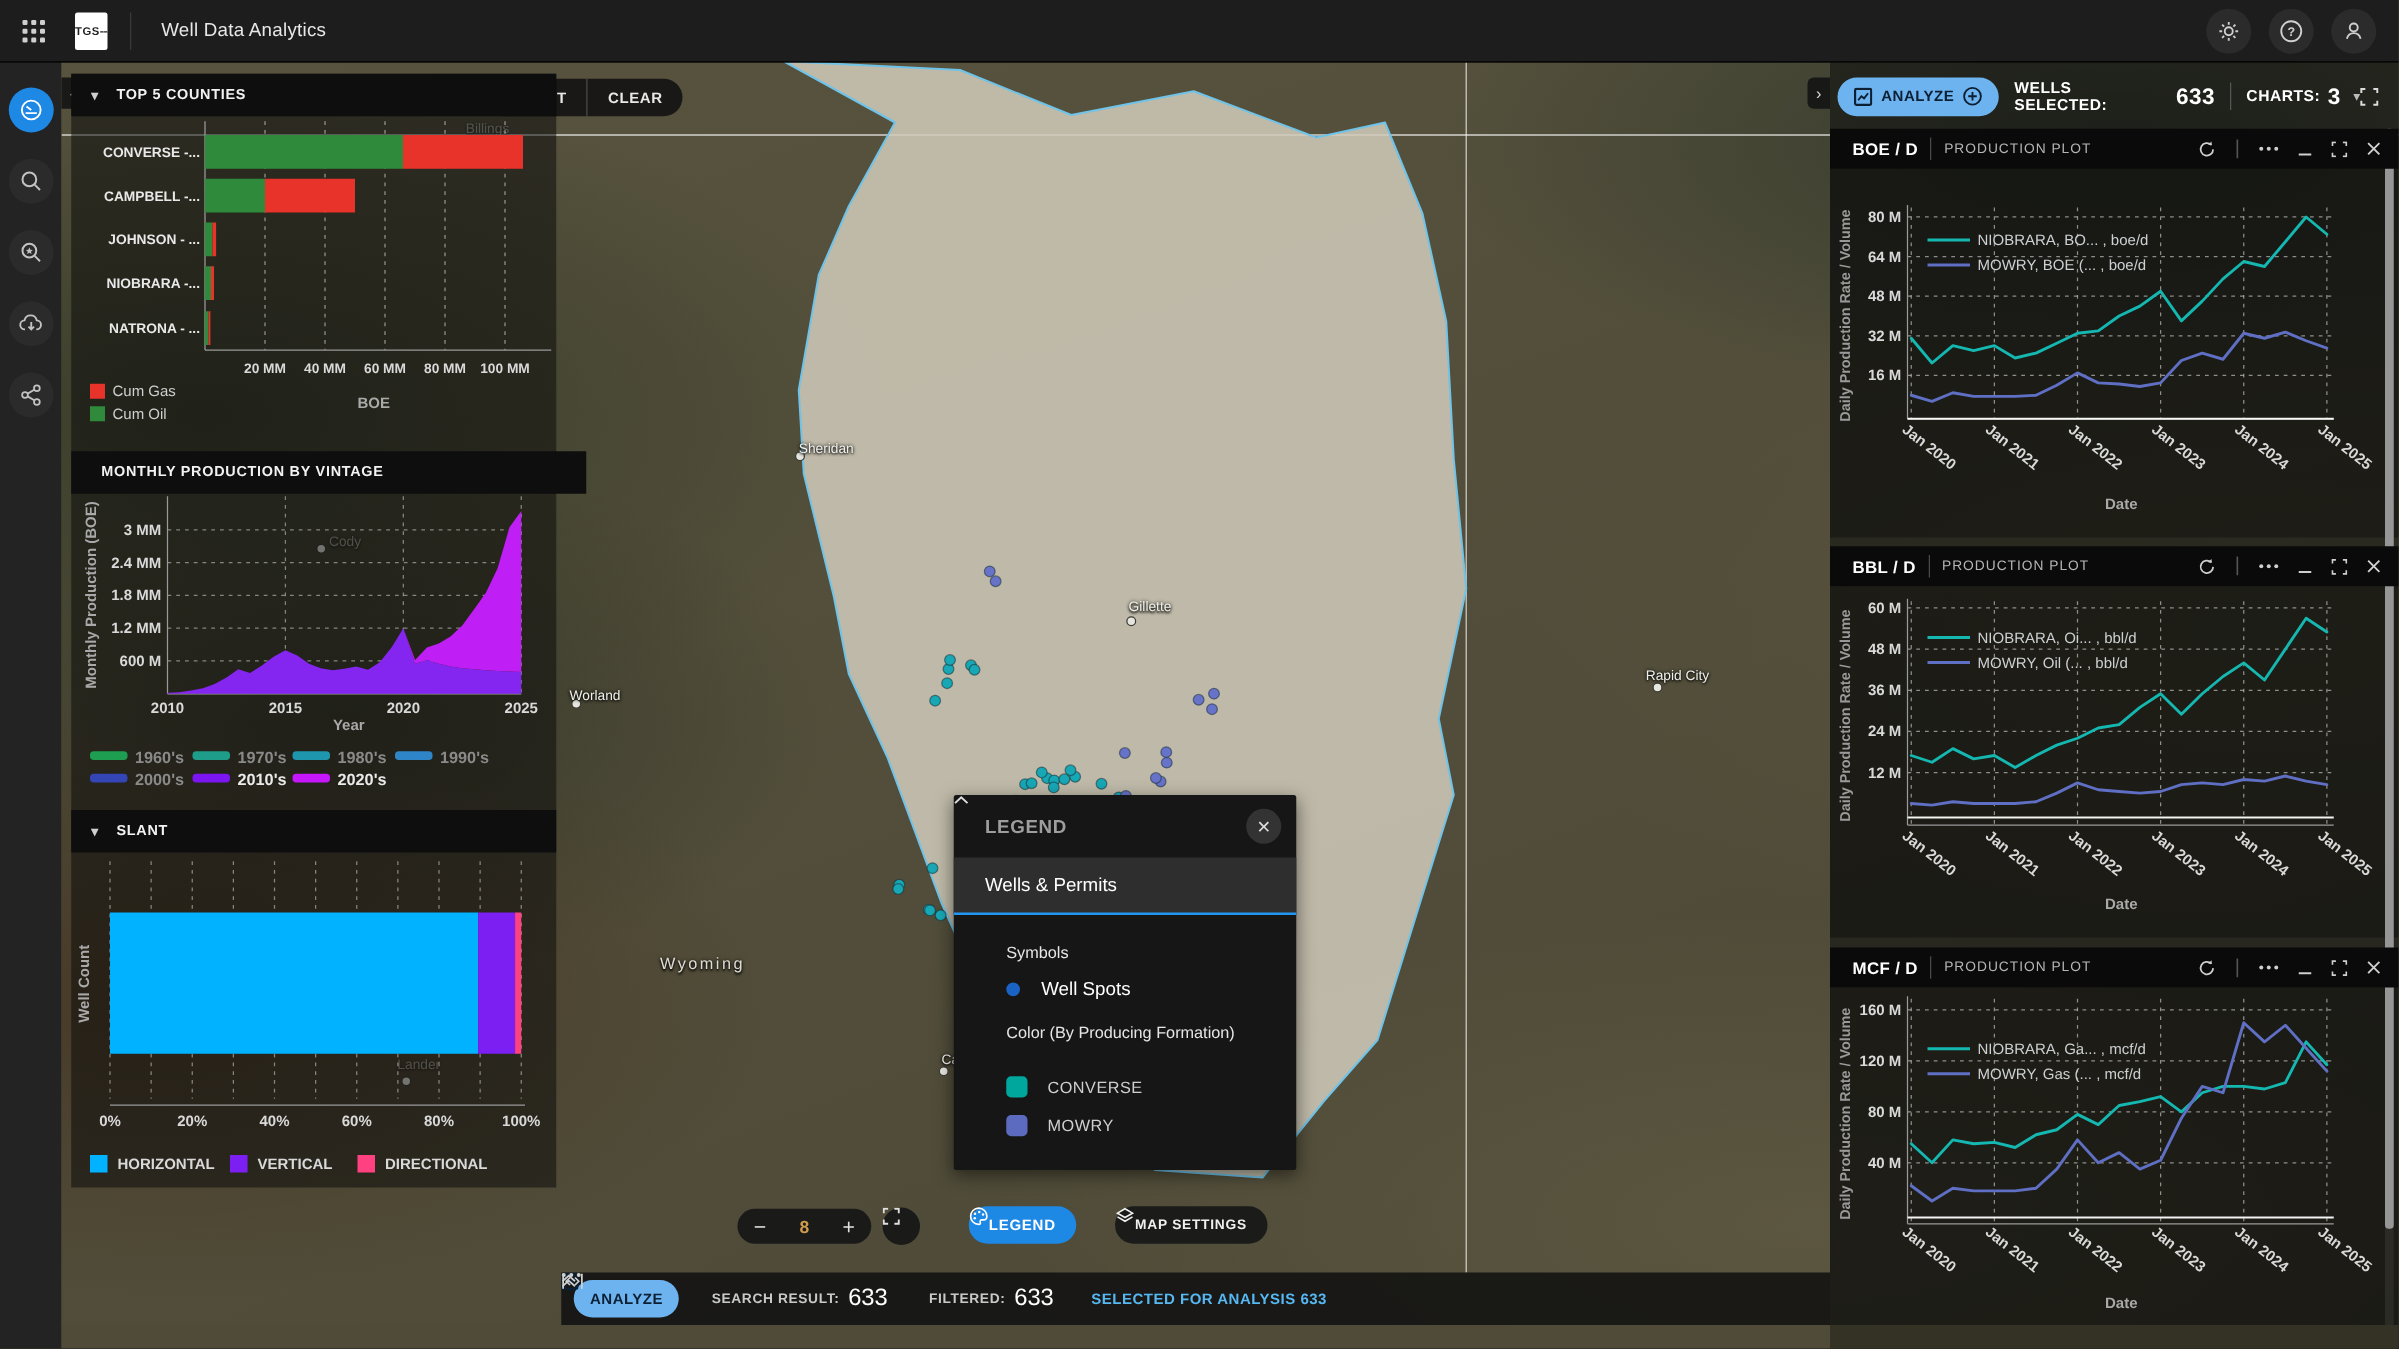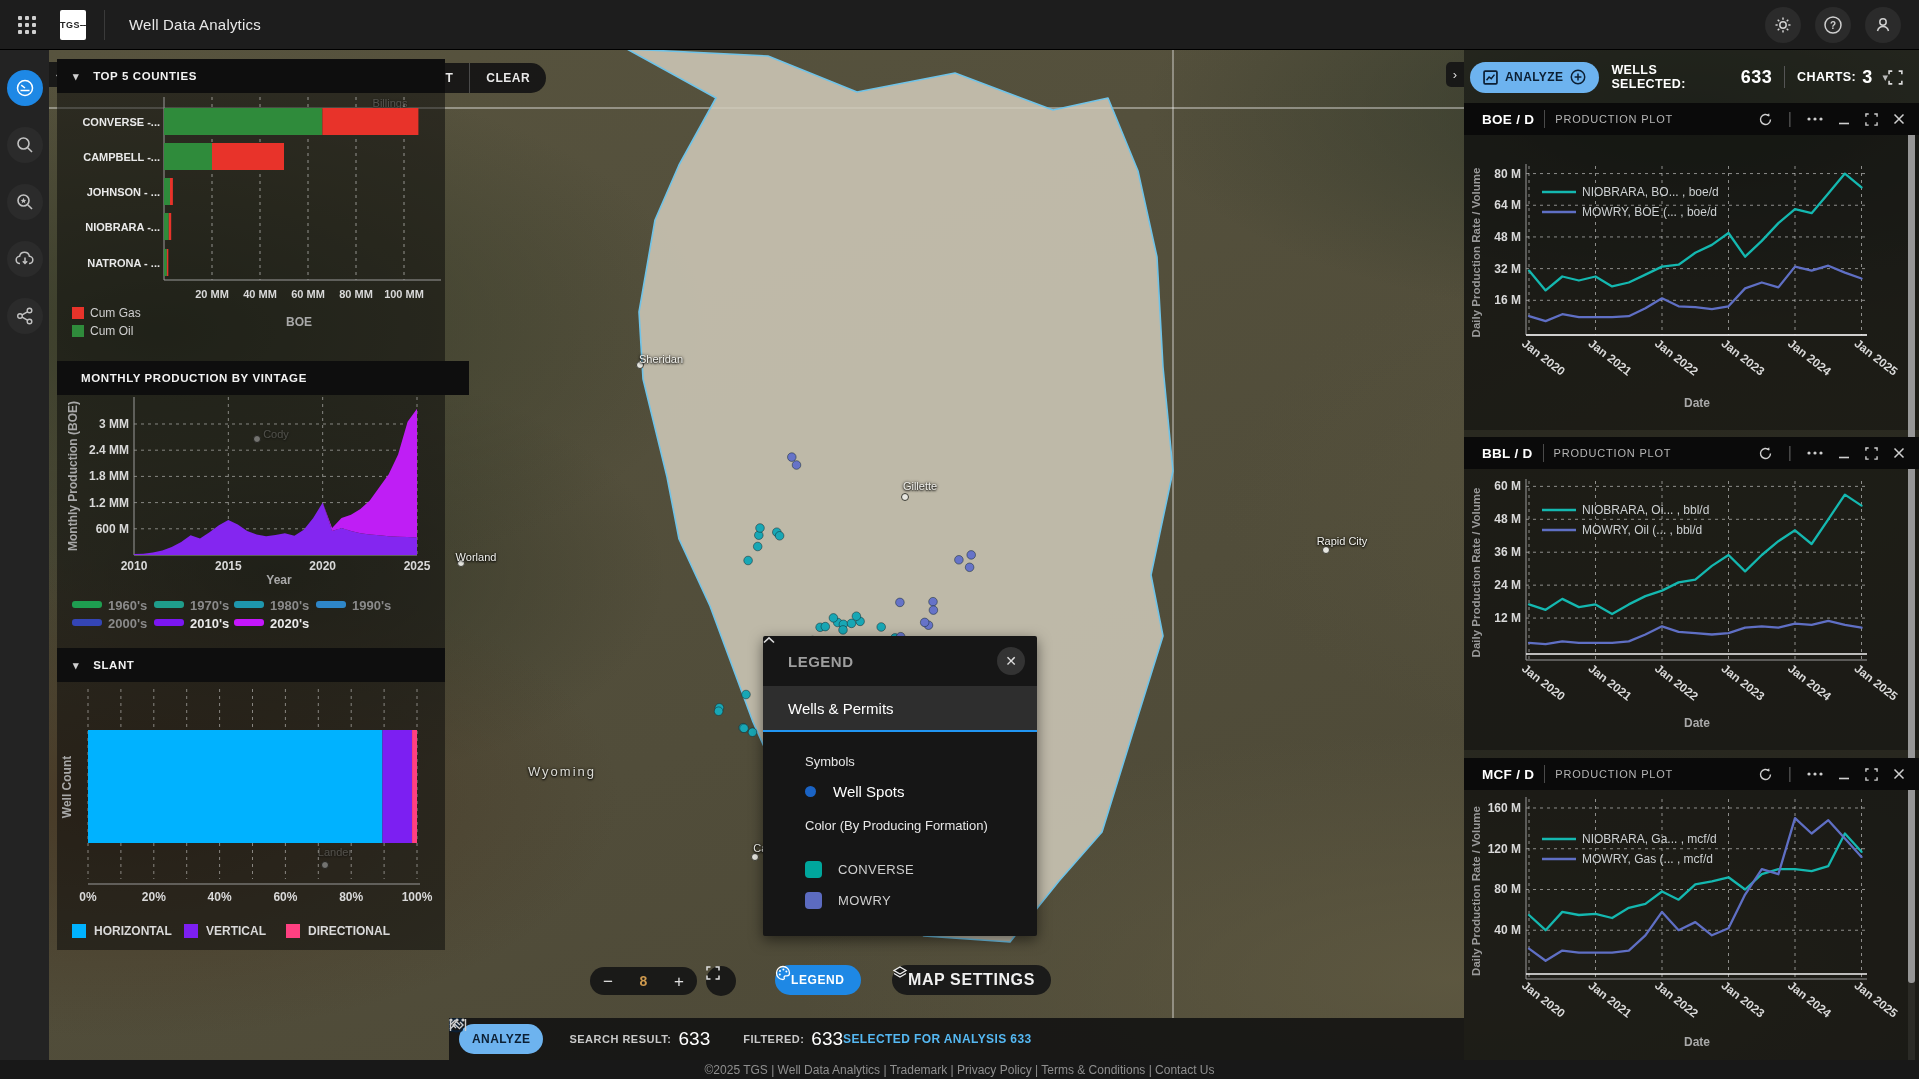--- a/index.html
+++ b/index.html
@@ -39,21 +39,21 @@
   .selclear .seg{display:flex;align-items:center;gap:7px;padding:0 16px;cursor:pointer;height:100%;}
   .selclear .vd{width:1px;height:30px;background:#4a4a4a;}
   .mapcollapse{position:absolute;width:18px;height:25px;background:rgba(22,22,22,.95);color:#dcdcdc;display:flex;align-items:center;justify-content:center;font-size:13px;cursor:pointer;z-index:6;}
   .mc-left{left:0;top:13px;border-radius:0 5px 5px 0;}
   .mc-right{right:455px;top:13px;border-radius:5px 0 0 5px;}
   .zoompill{position:absolute;left:541px;top:918px;width:107px;height:28px;background:rgba(22,22,22,.92);border-radius:15px;display:flex;align-items:center;justify-content:space-between;padding:0 13px;z-index:6;box-sizing:border-box;}
   .zoompill .zbtn{color:#e0e0e0;font-size:17px;cursor:pointer;line-height:1;}
   .zoompill .zlvl{color:#cf9a4e;font-size:14px;font-weight:700;}
   .fscircle{position:absolute;left:657px;top:917px;width:30px;height:30px;border-radius:50%;background:rgba(22,22,22,.92);display:flex;align-items:center;justify-content:center;z-index:6;cursor:pointer;}
   .legendbtn{position:absolute;left:726px;top:916px;height:30px;border-radius:16px;background:#1e88e5;color:#fff;display:flex;align-items:center;gap:8px;padding:0 16px;font-size:12px;font-weight:700;letter-spacing:.6px;z-index:6;cursor:pointer;}
-  .mapsetbtn{position:absolute;left:843px;top:916px;height:30px;border-radius:16px;background:rgba(24,24,24,.95);color:#f0f0f0;display:flex;align-items:center;gap:8px;padding:0 16px;font-size:16px;font-weight:700;letter-spacing:.6px;z-index:6;cursor:pointer;}
+  .mapsetbtn{position:absolute;left:843px;top:916px;height:30px;border-radius:16px;background:rgba(24,24,24,.95);color:#f0f0f0;display:flex;align-items:center;gap:8px;padding:0 16px;font-size:11px;font-weight:700;letter-spacing:.6px;z-index:6;cursor:pointer;}
   
   .legendpanel{position:absolute;left:714px;top:587px;width:274px;height:300px;background:#161616;z-index:7;border-radius:2px;box-shadow:0 4px 14px rgba(0,0,0,.5);}
   .lp-head{height:50px;display:flex;align-items:center;justify-content:space-between;padding:0 12px 0 25px;}
   .lp-title{color:#9e9e9e;font-size:15px;letter-spacing:.5px;font-weight:700;}
   .lp-close{width:28px;height:28px;border-radius:50%;background:#333;color:#ddd;display:flex;align-items:center;justify-content:center;font-size:14px;cursor:pointer;}
   .lp-section{height:44px;background:#2e2e2e;border-bottom:2px solid #2196f3;display:flex;align-items:center;justify-content:space-between;padding:0 14px 0 25px;color:#ffffff;font-size:15px;cursor:pointer;}
   .lp-body{padding:16px 0 0 42px;color:#e0e0e0;}
   .lp-sub{font-size:13px;margin:6px 0 14px 0;color:#e6e6e6;}
   .lp-well{display:flex;align-items:center;gap:17px;margin:14px 0 18px 0;}
   .lp-well .dot{width:11px;height:11px;border-radius:50%;}
@@ -540,21 +540,21 @@
         <span>ANALYZE</span>
         <svg width="15" height="15" viewBox="0 0 15 15">
             <circle cx="7.5" cy="7.5" r="6.3" stroke="#0c1f33" stroke-width="1.4" fill="none"></circle>
             <path d="M7.5 4.3v6.4M4.3 7.5h6.4" stroke="#0c1f33" stroke-width="1.4"></path>
           </svg>
       </div>
       <span class="bb-label" style="margin-left:26px">SEARCH RESULT:</span>
       <span class="bb-num">633</span>
       <span class="bb-label" style="margin-left:33px">FILTERED:</span>
       <span class="bb-num">633</span>
-      <span class="bb-sel" style="">SELECTED FOR ANALYSIS 633</span>
+      <span class="bb-sel" style="margin-left:30px">SELECTED FOR ANALYSIS 633</span>
       <div class="bb-icons">
         <svg width="18" height="14" viewBox="0 0 18 14">
             <path d="M1.5 1v12M16.5 1v12" stroke="#cfcfcf" stroke-width="1.4"></path>
             <path d="M7 4L4 7l3 3M11 4l3 3-3 3" stroke="#cfcfcf" stroke-width="1.4" fill="none"></path>
           </svg>
         <svg width="16" height="4" viewBox="0 0 16 4">
             <circle cx="2" cy="2" r="1.6" fill="#cfcfcf"></circle>
             <circle cx="8" cy="2" r="1.6" fill="#cfcfcf"></circle>
             <circle cx="14" cy="2" r="1.6" fill="#cfcfcf"></circle>
           </svg>
@@ -906,16 +906,13 @@
             <line x1="78" y1="69" x2="112" y2="69" stroke="#5f6fc4" stroke-width="2.5"></line>
             <text x="118" y="73" text-anchor="start" class="pleg">MOWRY, Gas (... , mcf/d</text>
           </svg>
         </div>
       </div>
     <div class="rp-scroll">
         <div class="rp-thumb"></div>
       </div>
   </div>
 
-  <div class="footer">
-    <span>©2025 TGS | Well Data Analytics | Trademark | Privacy Policy | Terms &amp; Conditions | Contact Us</span>
-  </div>
 </div>
 
 </body></html>

